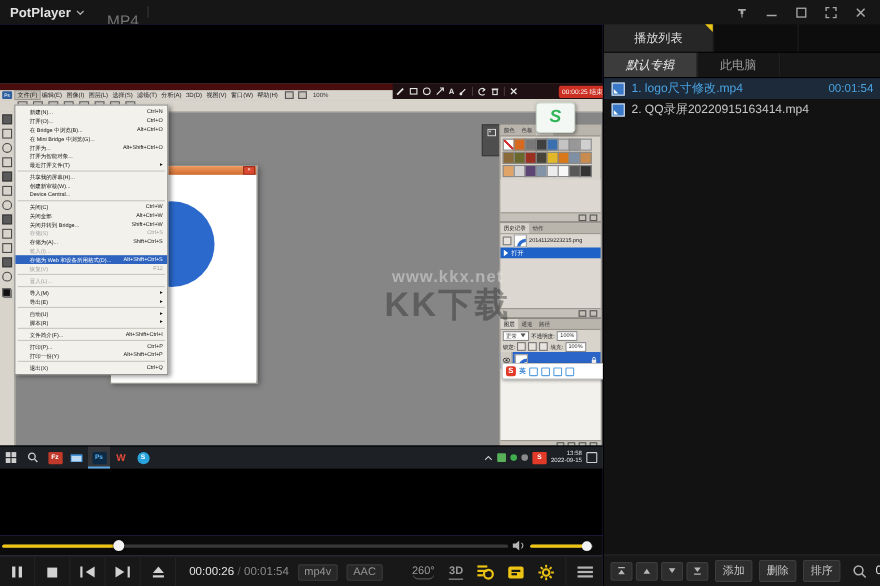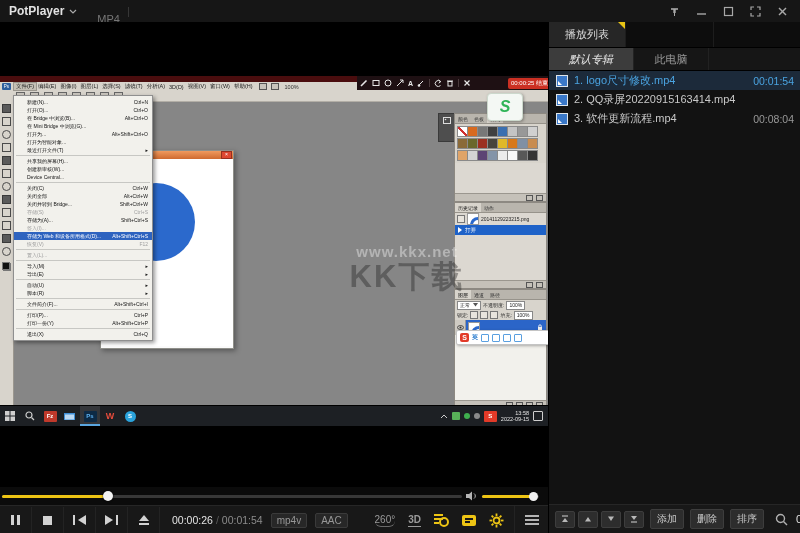--- a/index.html
+++ b/index.html
@@ -6,21 +6,21 @@
   body{width:800px;height:533px;position:relative;overflow:hidden;
        font-family:"Liberation Sans","DejaVu Sans",sans-serif;-webkit-font-smoothing:antialiased;}
   #stage{position:absolute;inset:0;background:#8b5cf6;}
   .f{display:flex;align-items:center;}
   svg{display:block;}
 
   
   #titlebar{position:absolute;left:0;top:0;width:800px;height:22px;background:#161616;display:flex;align-items:center;}
   .tb-app{color:#e2e2e2;font-weight:bold;font-size:12px;margin-left:9px;}
   .tb-caret{margin-left:5px;}
-  .tb-codec{color:#767676;font-size:11px;margin-left:20px;margin-top:16px;}
+  .tb-codec{color:#767676;font-size:14px;margin-left:20px;margin-top:16px;}
   .tb-sep{color:#3c3c3c;font-size:11px;margin:0 7px;}
   .tb-title{color:#cfcfcf;font-size:11px;}
   #tb-controls{margin-left:auto;display:flex;align-items:center;gap:13px;padding-right:11px;}
   .tbc{width:14px;height:14px;display:flex;align-items:center;justify-content:center;}
 
   
   #video-area{position:absolute;left:0;top:22px;width:548px;height:465px;background:#000;overflow:hidden;}
   #ps{position:absolute;left:0;top:54px;width:548px;height:349px;background:#868686;}
   #ps-redbar{position:absolute;left:0;top:0;width:548px;height:6px;background:#4a0d0e;}
   #ps-menubar{position:absolute;left:0;top:6px;width:548px;height:9px;background:#d8d4cc;border-bottom:1px solid #a9a59d;display:flex;align-items:center;font-size:5.5px;color:#1d1d1d;}
@@ -142,21 +142,21 @@
   #ic-searchlist .l{position:absolute;left:0;width:9px;height:2px;background:#edc414;}
   #ic-searchlist .c{position:absolute;right:0;bottom:0;width:6px;height:6px;border:2px solid #edc414;border-radius:50%;}
   #ic-sub{width:14px;height:11px;background:#edc414;border-radius:2px;position:relative;}
   #ic-sub i{position:absolute;left:3px;height:2px;background:#181818;}
   #hamburger{position:absolute;right:0;top:0;width:33px;height:27px;border-left:1px solid #232323;display:flex;flex-direction:column;align-items:center;justify-content:center;gap:2px;}
   #hamburger i{width:14px;height:2px;background:#b4b4b4;}
 
   
   #playlist{position:absolute;left:548px;top:22px;width:252px;height:511px;background:#121212;border-left:1px solid #000;}
   #pl-tabs{height:25px;background:#0d0d0d;border-bottom:1px solid #000;display:flex;}
-  #pl-tab-main{width:76px;background:#262626;color:#dcdcdc;font-size:11px;display:flex;align-items:center;justify-content:center;position:relative;}
+  #pl-tab-main{width:99px;background:#262626;color:#dcdcdc;font-size:11px;display:flex;align-items:center;justify-content:center;position:relative;}
   #pl-tab-corner{position:absolute;right:0;top:0;width:0;height:0;border-top:7px solid #e8c414;border-left:7px solid transparent;}
   .pl-ghost{flex:1;border-left:1px solid #1d1d1d;}
   #pl-subtabs{height:22px;background:#161616;border-bottom:1px solid #000;display:flex;align-items:stretch;}
   .st{display:flex;align-items:center;justify-content:center;font-size:11px;color:#9a9a9a;border-right:1px solid #222;}
   .st0{width:84px;font-style:italic;}
   .st1{width:74px;}
   .st2{flex:1;}
   .st-act{background:#3c3c3c;color:#e9e9e9;}
   .pl-row{height:19px;display:flex;align-items:center;gap:6px;padding:0 7px;font-size:11px;color:#c8c8c8;}
   .pl-row.active{background:#1c2a3a;}
@@ -732,27 +732,20 @@
       <span class="pl-name">1. logo尺寸修改.mp4</span>
       <span class="pl-dur">00:01:54</span>
     </div>
     <div class="pl-row">
       <span class="pl-ico">
           <i></i>
         </span>
       <span class="pl-name">2. QQ录屏20220915163414.mp4</span>
       <span class="pl-dur"></span>
     </div>
-    <div class="pl-row">
-      <span class="pl-ico">
-          <i></i>
-        </span>
-      <span class="pl-name">3. 软件更新流程.mp4</span>
-      <span class="pl-dur">00:08:04</span>
-    </div>
 
     <div id="pl-footer">
       <span class="navbtn">
         <svg width="8" height="8">
             <line x1="1" y1="1" x2="7" y2="1" stroke="#b8b8b8" stroke-width="1.2"></line>
             <polygon points="1,7 4,3 7,7" fill="#b8b8b8"></polygon>
           </svg>
       </span>
       <span class="navbtn">
         <svg width="8" height="8">

